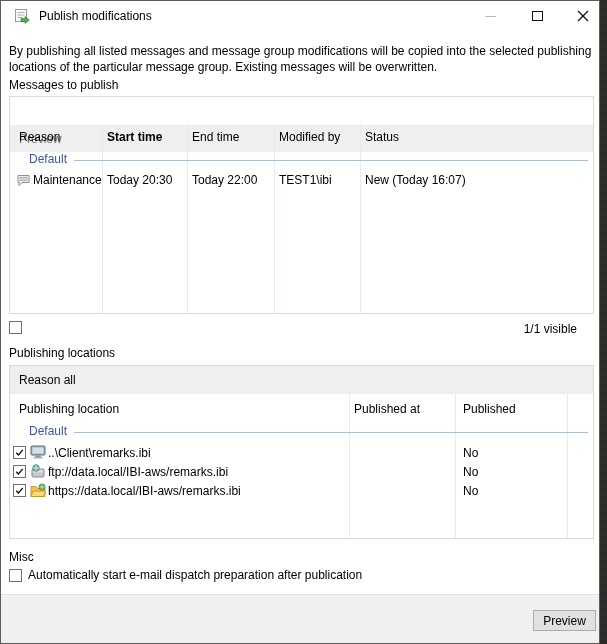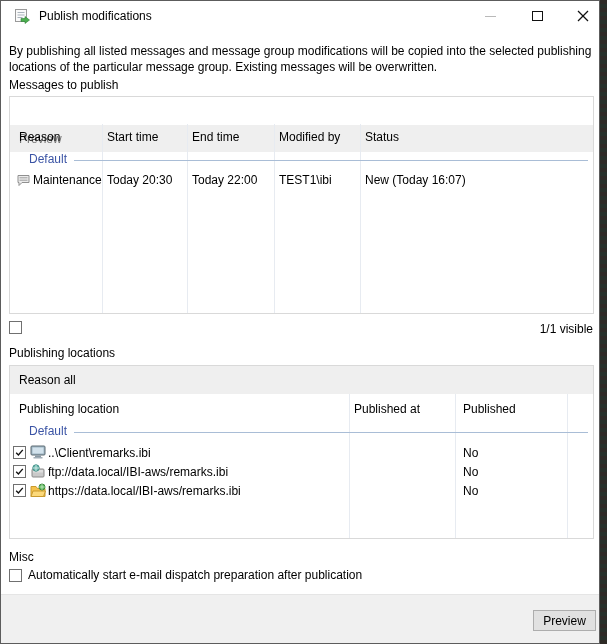--- a/index.html
+++ b/index.html
@@ -101,21 +101,21 @@
       <div class="band band1">
         <span>Preview</span>
       </div>
 
       <div class="colsep" style="left:92px;  top:27px; bottom:0;"></div>
       <div class="colsep" style="left:177px; top:27px; bottom:0;"></div>
       <div class="colsep" style="left:264px; top:27px; bottom:0;"></div>
       <div class="colsep" style="left:350px; top:27px; bottom:0;"></div>
 
       <div class="hcell" style="left:9px;   top:33px;">Reason</div>
-      <div class="hcell" style="left:97px;  top:33px;">Start time</div>
+      <div class="hcell" style="left:97px;  top:33px;font-weight:bold;">Start time</div>
       <div class="hcell" style="left:182px; top:33px;">End time</div>
       <div class="hcell" style="left:269px; top:33px;">Modified by</div>
       <div class="hcell" style="left:355px; top:33px;">Status</div>
 
       <div class="group-row" style="top:55px;">
         <span class="group-label">Default</span>
         <span class="group-rule" style="left:64px;"></span>
       </div>
 
       <div>
@@ -130,21 +130,21 @@
         <div class="cell" style="left:269px; top:76px;">TEST1\ibi</div>
         <div class="cell" style="left:355px; top:76px;">New (Today 16:07)</div>
       </div>
     </div>
 
     <div class="chkrow" style="left:8px; top:320px;">
       <span class="checkbox">
         
       </span>
     </div>
-    <div class="right-text" style="right:6px; top:321px;">1/1 visible</div>
+    <div class="right-text" style="right:22px; top:321px;">1/1 visible</div>
 
     <div class="sec-label" style="top:345px;">Publishing locations</div>
 
     <div class="tbl tbl2">
       <div class="band band2">
         <span>Reason all</span>
       </div>
 
       <div class="colsep" style="left:339px; top:28px; bottom:0;"></div>
       <div class="colsep" style="left:445px; top:28px; bottom:0;"></div>

